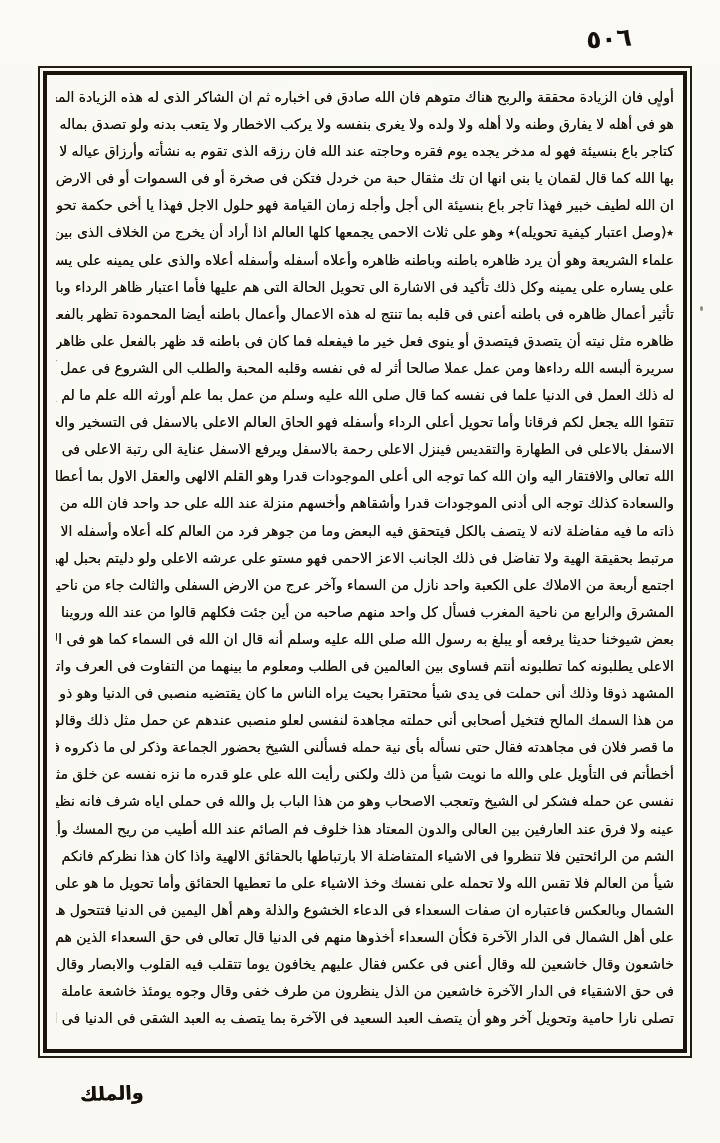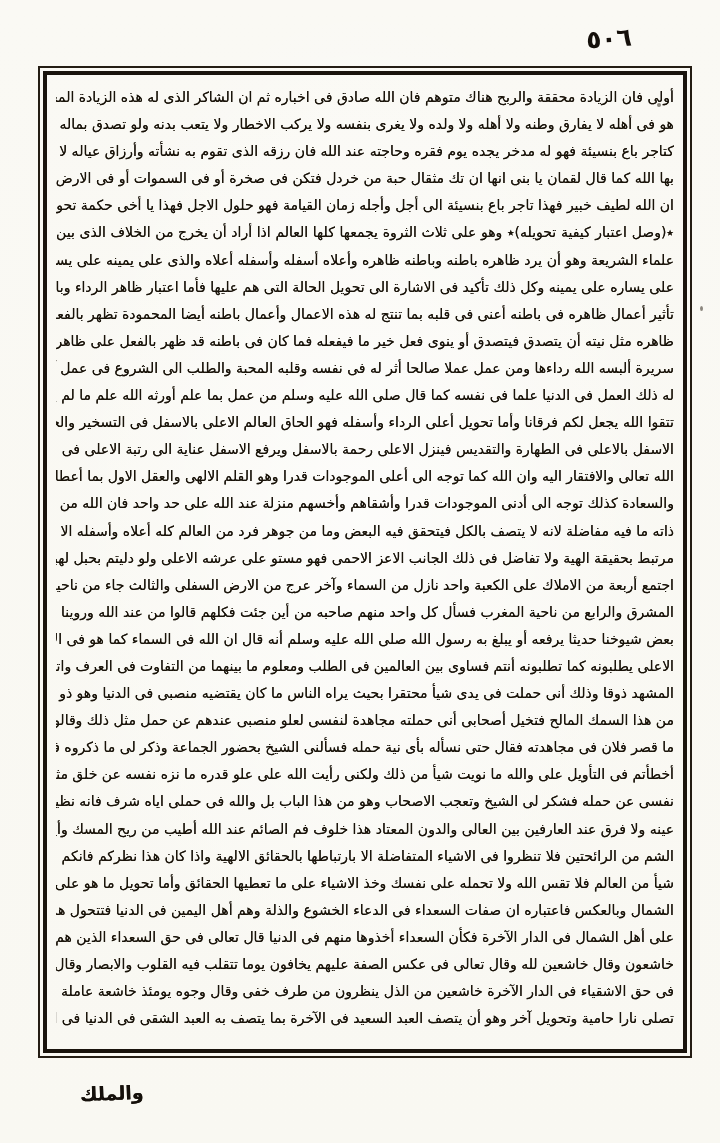--- a/index.html
+++ b/index.html
@@ -60,21 +60,21 @@
 <div class="page-number">٥٠٦</div>
 
 <div class="frame-outer">
   <div class="frame-inner">
     <div class="text-block">
         <div class="line">أولى فان الزيادة محققة والربح هناك متوهم فان الله صادق فى اخباره ثم ان الشاكر الذى له هذه الزيادة المحققة بشكره</div>
         <div class="line">هو فى أهله لا يفارق وطنه ولا أهله ولا ولده ولا يغرى بنفسه ولا يركب الاخطار ولا يتعب بدنه ولو تصدق بماله كله فهو</div>
         <div class="line">كتاجر باع بنسيئة فهو له مدخر يجده يوم فقره وحاجته عند الله فان رزقه الذى تقوم به نشأته وأرزاق عياله لا بد منها يأتى</div>
         <div class="line">بها الله كما قال لقمان يا بنى انها ان تك مثقال حبة من خردل فتكن فى صخرة أو فى السموات أو فى الارض يأت بها الله</div>
         <div class="line">ان الله لطيف خبير فهذا تاجر باع بنسيئة الى أجل وأجله زمان القيامة فهو حلول الاجل فهذا يا أخى حكمة تحويل الرداء</div>
-        <div class="line">٭(وصل اعتبار كيفية تحويله)٭ وهو على ثلاث الثروة يجمعها كلها العالم اذا أراد أن يخرج من الخلاف الذى بين</div>
+        <div class="line">٭(وصل اعتبار كيفية تحويله)٭ وهو على ثلاث الاحمى يجمعها كلها العالم اذا أراد أن يخرج من الخلاف الذى بين</div>
         <div class="line">علماء الشريعة وهو أن يرد ظاهره باطنه وباطنه ظاهره وأعلاه أسفله وأسفله أعلاه والذى على يمينه على يساره والذى</div>
         <div class="line">على يساره على يمينه وكل ذلك تأكيد فى الاشارة الى تحويل الحالة التى هم عليها فأما اعتبار ظاهر الرداء وباطنه فهو</div>
         <div class="line">تأثير أعمال ظاهره فى باطنه أعنى فى قلبه بما تنتج له هذه الاعمال وأعمال باطنه أيضا المحمودة تظهر بالفعل على</div>
         <div class="line">ظاهره مثل نيته أن يتصدق فيتصدق أو ينوى فعل خير ما فيفعله فما كان فى باطنه قد ظهر بالفعل على ظاهره فمن أسر</div>
         <div class="line">سريرة ألبسه الله رداءها ومن عمل عملا صالحا أثر له فى نفسه وقلبه المحبة والطلب الى الشروع فى عمل آخر ولا سيما ان أنتج</div>
         <div class="line">له ذلك العمل فى الدنيا علما فى نفسه كما قال صلى الله عليه وسلم من عمل بما علم أورثه الله علم ما لم يكن يعلم وقال تعالى ان</div>
         <div class="line">تتقوا الله يجعل لكم فرقانا وأما تحويل أعلى الرداء وأسفله فهو الحاق العالم الاعلى بالاسفل فى التسخير والحاق العالم</div>
         <div class="line">الاسفل بالاعلى فى الطهارة والتقديس فينزل الاعلى رحمة بالاسفل ويرفع الاسفل عناية الى رتبة الاعلى فى النسبة الى</div>
         <div class="line">الله تعالى والافتقار اليه وان الله كما توجه الى أعلى الموجودات قدرا وهو القلم الالهى والعقل الاول بما أعطاه من العلم</div>
         <div class="line">والسعادة كذلك توجه الى أدنى الموجودات قدرا وأشقاهم وأخسهم منزلة عند الله على حد واحد فان الله من حيث</div>
@@ -87,21 +87,21 @@
         <div class="line">المشهد ذوقا وذلك أنى حملت فى يدى شيأ محتقرا بحيث يراه الناس ما كان يقتضيه منصبى فى الدنيا وهو ذو رائحة خبيثة</div>
         <div class="line">من هذا السمك المالح فتخيل أصحابى أنى حملته مجاهدة لنفسى لعلو منصبى عندهم عن حمل مثل ذلك وقالوا للشيخ</div>
         <div class="line">ما قصر فلان فى مجاهدته فقال حتى نسأله بأى نية حمله فسألنى الشيخ بحضور الجماعة وذكر لى ما ذكروه فقلت لهم</div>
         <div class="line">أخطأتم فى التأويل على والله ما نويت شيأ من ذلك ولكنى رأيت الله على علو قدره ما نزه نفسه عن خلق مثل هذا فأنزه</div>
         <div class="line">نفسى عن حمله فشكر لى الشيخ وتعجب الاصحاب وهو من هذا الباب بل والله فى حملى اياه شرف فانه نظير القدرة فى ايجاد</div>
         <div class="line">عينه ولا فرق عند العارفين بين العالى والدون المعتاد هذا خلوف فم الصائم عند الله أطيب من ريح المسك وأين ادراك</div>
         <div class="line">الشم من الرائحتين فلا تنظروا فى الاشياء المتفاضلة الا بارتباطها بالحقائق الالهية واذا كان هذا نظركم فانكم لا تحقرون</div>
         <div class="line">شيأ من العالم فلا تقس الله ولا تحمله على نفسك وخذ الاشياء على ما تعطيها الحقائق وأما تحويل ما هو على اليمين الى</div>
         <div class="line">الشمال وبالعكس فاعتباره ان صفات السعداء فى الدعاء الخشوع والذلة وهم أهل اليمين فى الدنيا فتتحول هذه الصفة</div>
         <div class="line">على أهل الشمال فى الدار الآخرة فكأن السعداء أخذوها منهم فى الدنيا قال تعالى فى حق السعداء الذين هم فى صلاتهم</div>
-        <div class="line">خاشعون وقال خاشعين لله وقال تعالى فى عكس الصفة عليهم يخافون يوما تتقلب فيه القلوب والابصار وقال</div>
+        <div class="line">خاشعون وقال خاشعين لله وقال أعنى فى عكس فقال عليهم يخافون يوما تتقلب فيه القلوب والابصار وقال</div>
         <div class="line">فى حق الاشقياء فى الدار الآخرة خاشعين من الذل ينظرون من طرف خفى وقال وجوه يومئذ خاشعة عاملة ناصبة</div>
         <div class="line">تصلى نارا حامية وتحويل آخر وهو أن يتصف العبد السعيد فى الآخرة بما يتصف به العبد الشقى فى الدنيا فى الثروة</div>
       </div>
   </div>
 </div>
 
 <div class="catchword">والملك</div>
 
 <div class="speck" style="left:657px;top:103px;width:4px;height:4px;"></div>
 <div class="speck" style="left:700px;top:306px;width:3px;height:5px;"></div>

